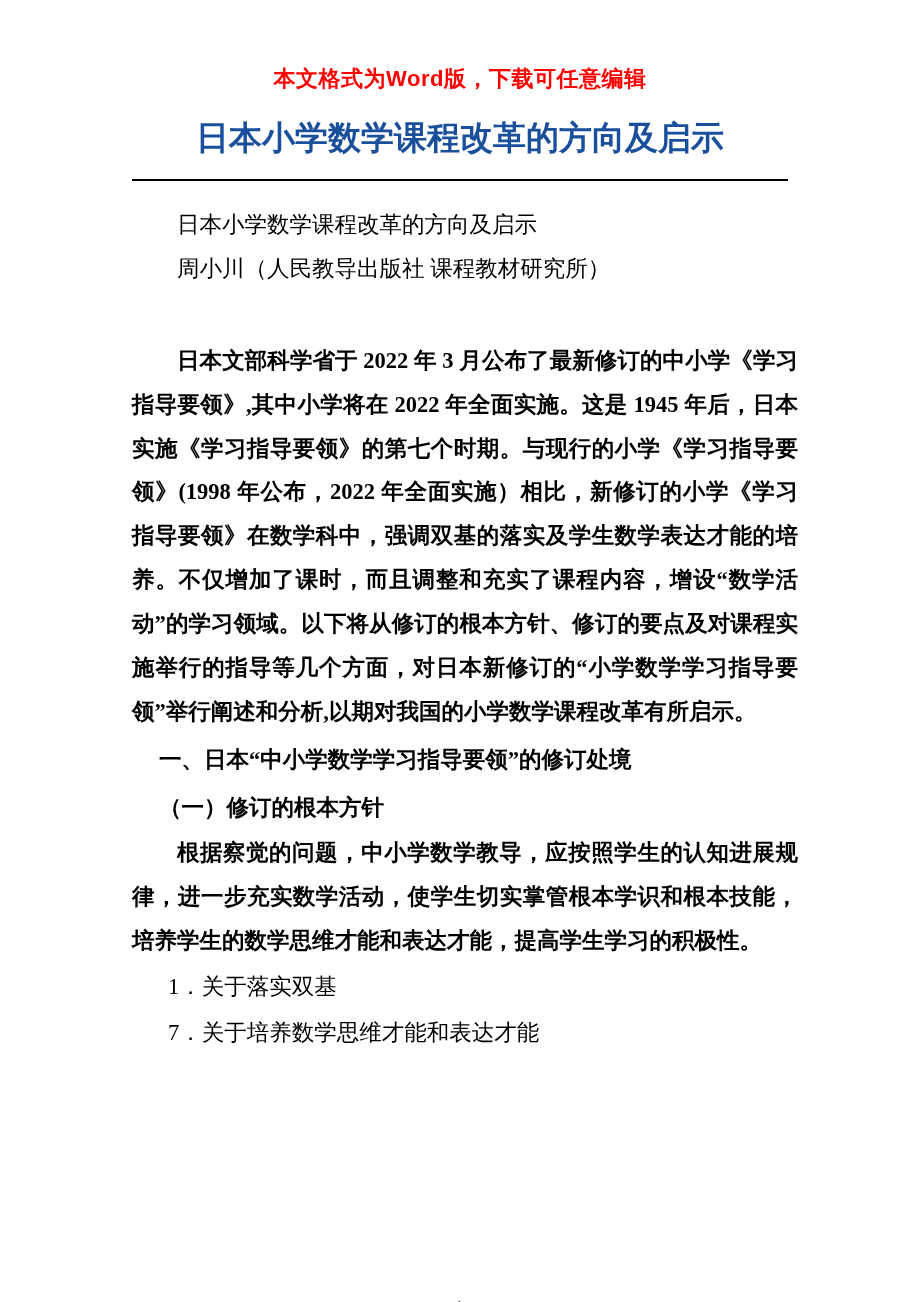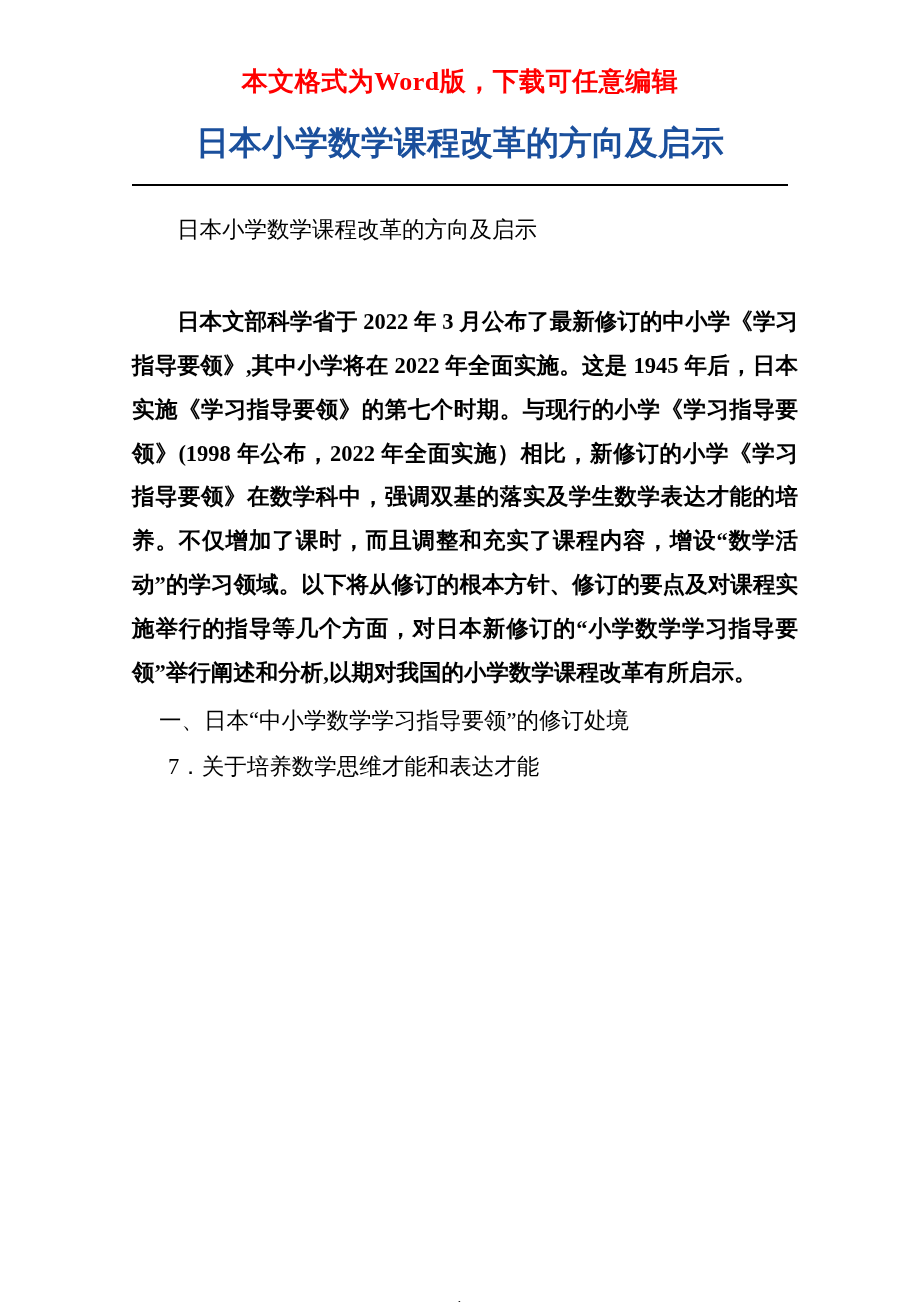--- a/index.html
+++ b/index.html
@@ -19,24 +19,24 @@
     width: 920px;
     height: 1302px;
     box-sizing: border-box;
     padding: 0;
     position: relative;
   }
   .banner {
     text-align: center;
     color: #ff0000;
     font-weight: bold;
-    font-size: 26px;
+    font-size: 22px;
     letter-spacing: 0.5px;
     margin-top: 64px;
-    font-family: Liberation Serif, serif;
+    font-family: Liberation Sans, sans-serif;
   }
   .doc-title {
     text-align: center;
     color: #1a4f9c;
     font-size: 33px;
     font-weight: bold;
     margin-top: 22px;
     font-family: "Liberation Serif", "DejaVu Serif", serif;
   }
   .rule {
@@ -63,20 +63,21 @@
     margin: 0;
   }
   .body-para {
     text-indent: 2em;
     margin-top: 2px;
     font-weight: bold;
   }
   .sub-head {
     text-indent: 1.2em;
     margin-top: 4px;
+    font-weight: bold;
   }
   .list-item {
     text-indent: 1.6em;
     margin-top: 2px;
   }
   .footer {
     position: absolute;
     bottom: 46px;
     left: 0;
     width: 920px;
@@ -92,28 +93,32 @@
 
   <div class="banner">本文格式为Word版，下载可任意编辑</div>
 
   <div class="doc-title">日本小学数学课程改革的方向及启示</div>
 
   <div class="rule"></div>
 
   <div class="content">
 
     <p class="line-indent1">日本小学数学课程改革的方向及启示</p>
+    <p class="line-indent-small">周小川（人民教导出版社  课程教材研究所）</p>
 
     <div class="gap"></div>
 
     <p class="body-para">日本文部科学省于 2022 年 3 月公布了最新修订的中小学《学习指导要领》,其中小学将在 2022 年全面实施。这是 1945 年后，日本实施《学习指导要领》的第七个时期。与现行的小学《学习指导要领》(1998 年公布，2022 年全面实施）相比，新修订的小学《学习指导要领》在数学科中，强调双基的落实及学生数学表达才能的培养。不仅增加了课时，而且调整和充实了课程内容，增设“数学活动”的学习领域。以下将从修订的根本方针、修订的要点及对课程实施举行的指导等几个方面，对日本新修订的“小学数学学习指导要领”举行阐述和分析,以期对我国的小学数学课程改革有所启示。</p>
 
     <p class="sub-head">一、日本“中小学数学学习指导要领”的修订处境</p>
 
+    <p class="sub-head">（一）修订的根本方针</p>
 
+    <p class="body-para">根据察觉的问题，中小学数学教导，应按照学生的认知进展规律，进一步充实数学活动，使学生切实掌管根本学识和根本技能，培养学生的数学思维才能和表达才能，提高学生学习的积极性。</p>
 
+    <p class="list-item">1．关于落实双基</p>
     <p class="list-item">7．关于培养数学思维才能和表达才能</p>
 
   </div>
 
   <div class="footer">— 1 —</div>
 
 </div>
 
 </body></html>

